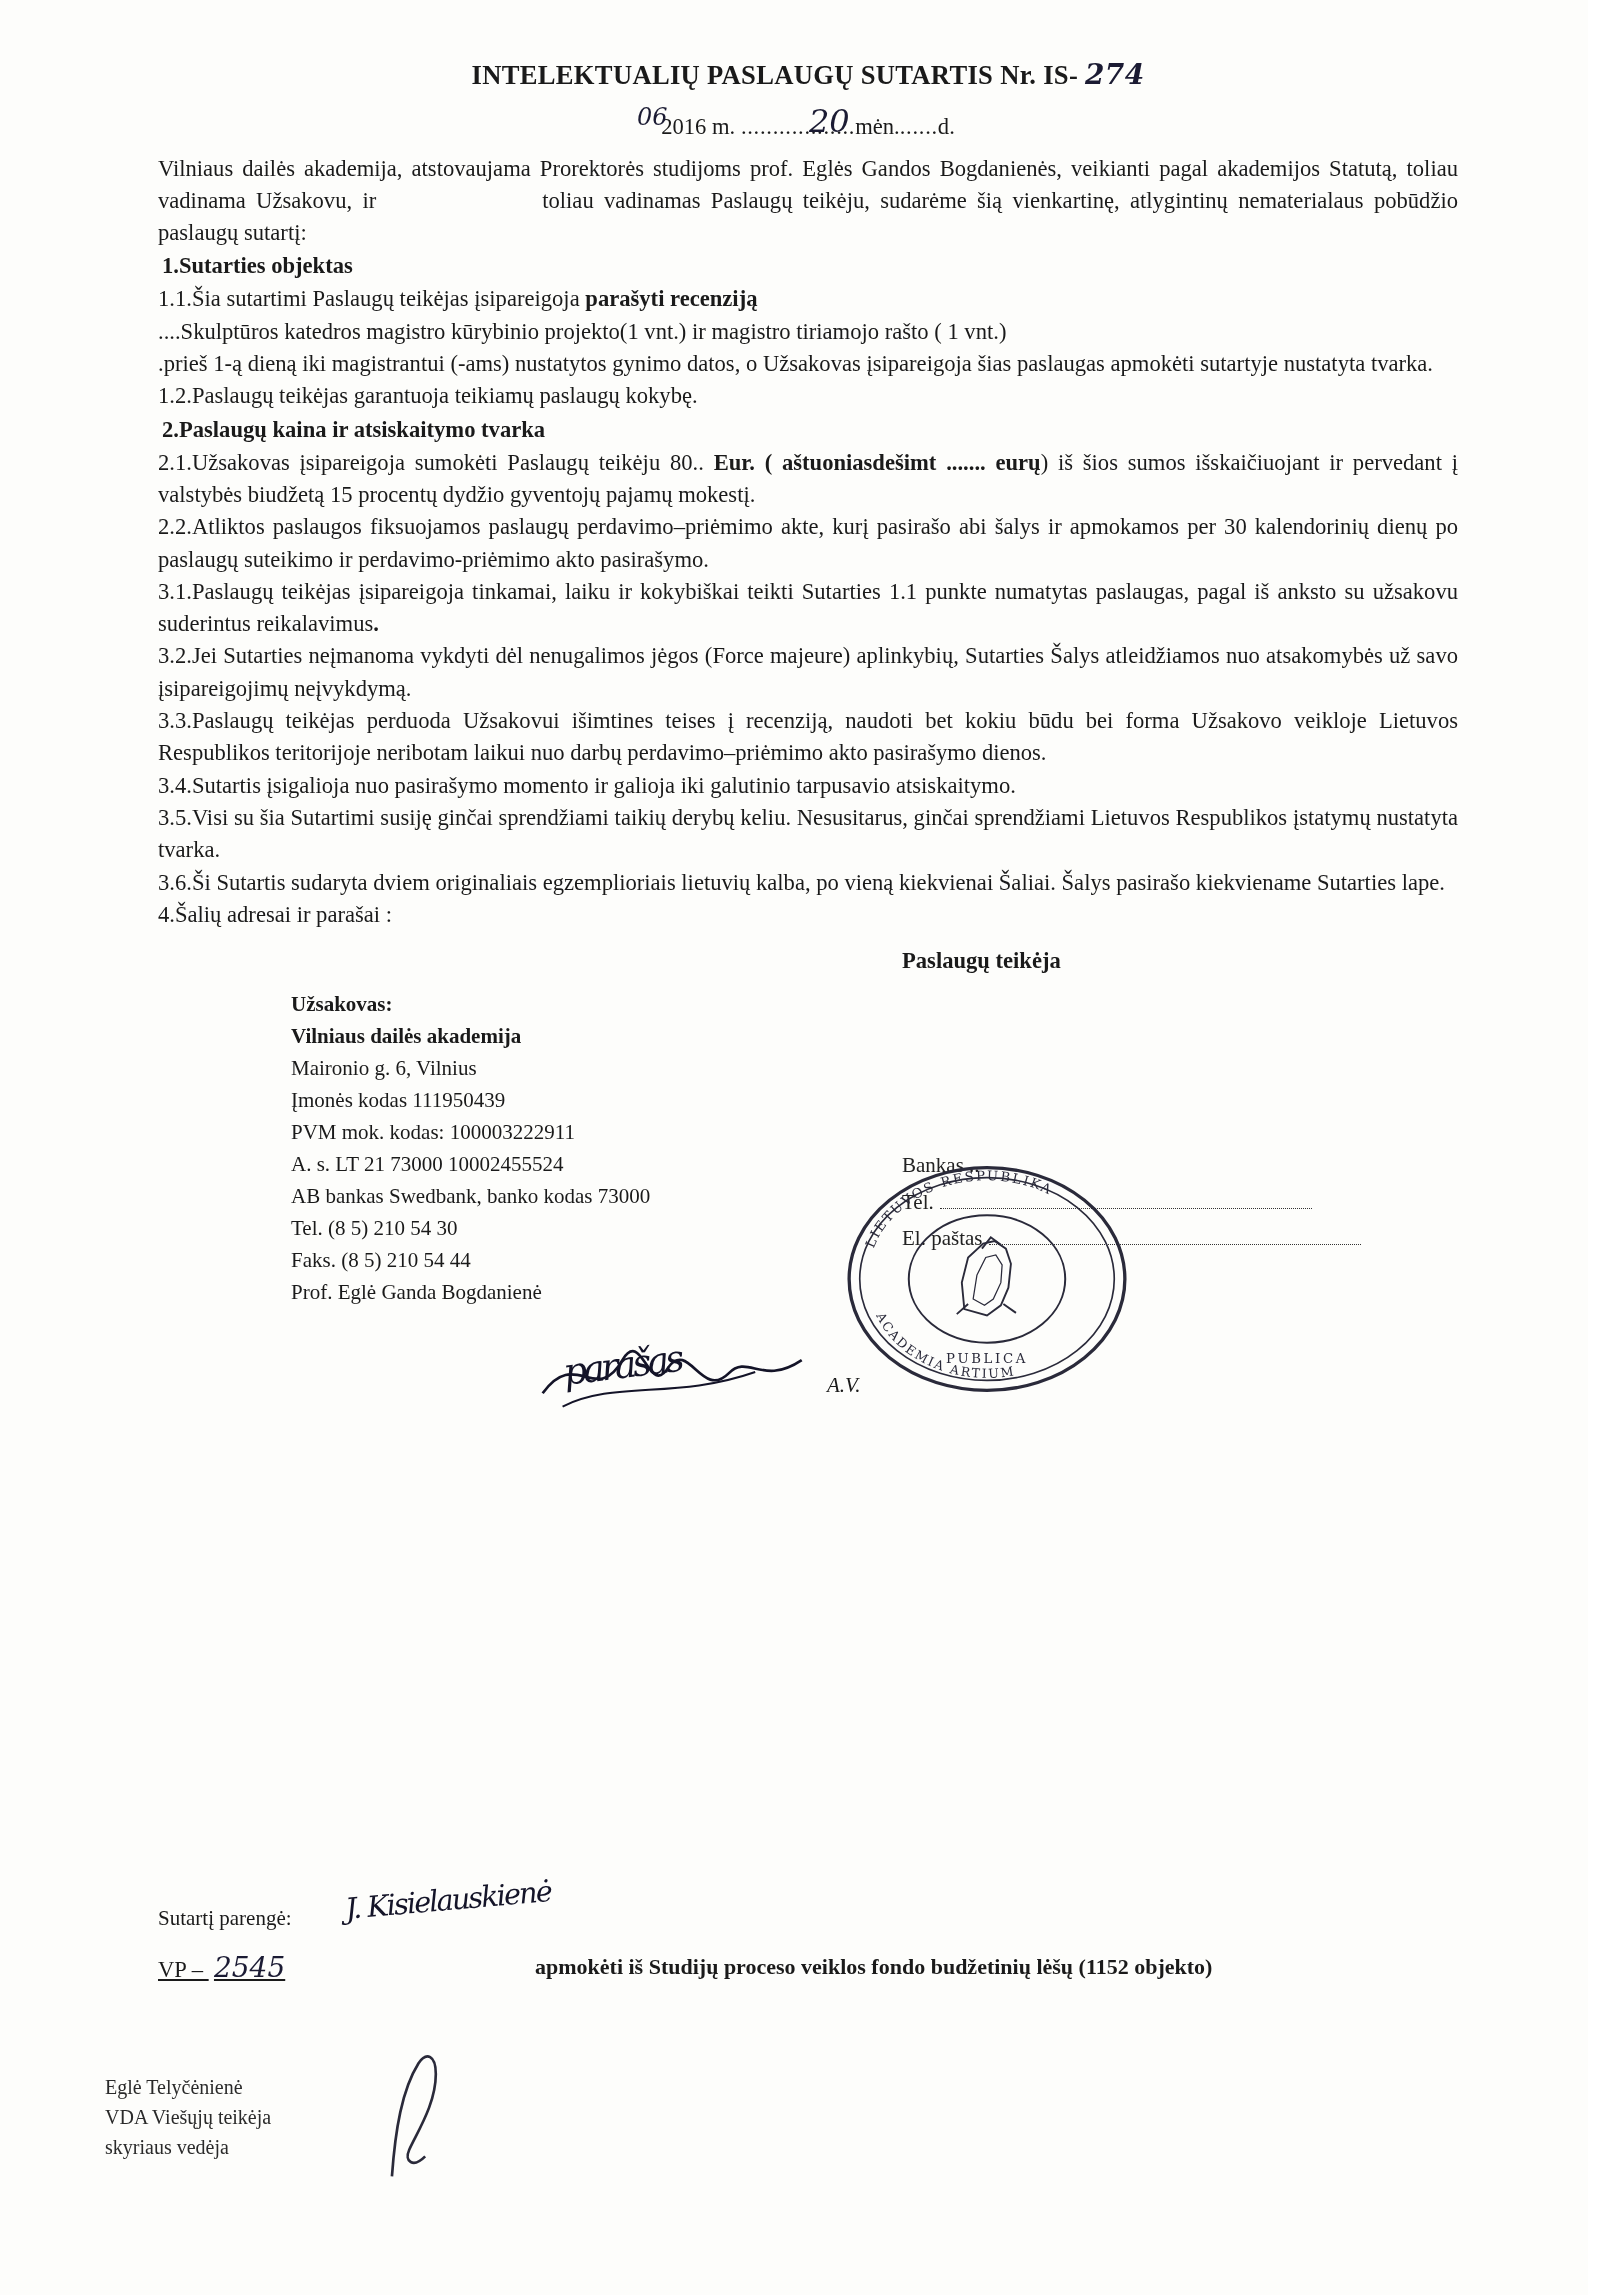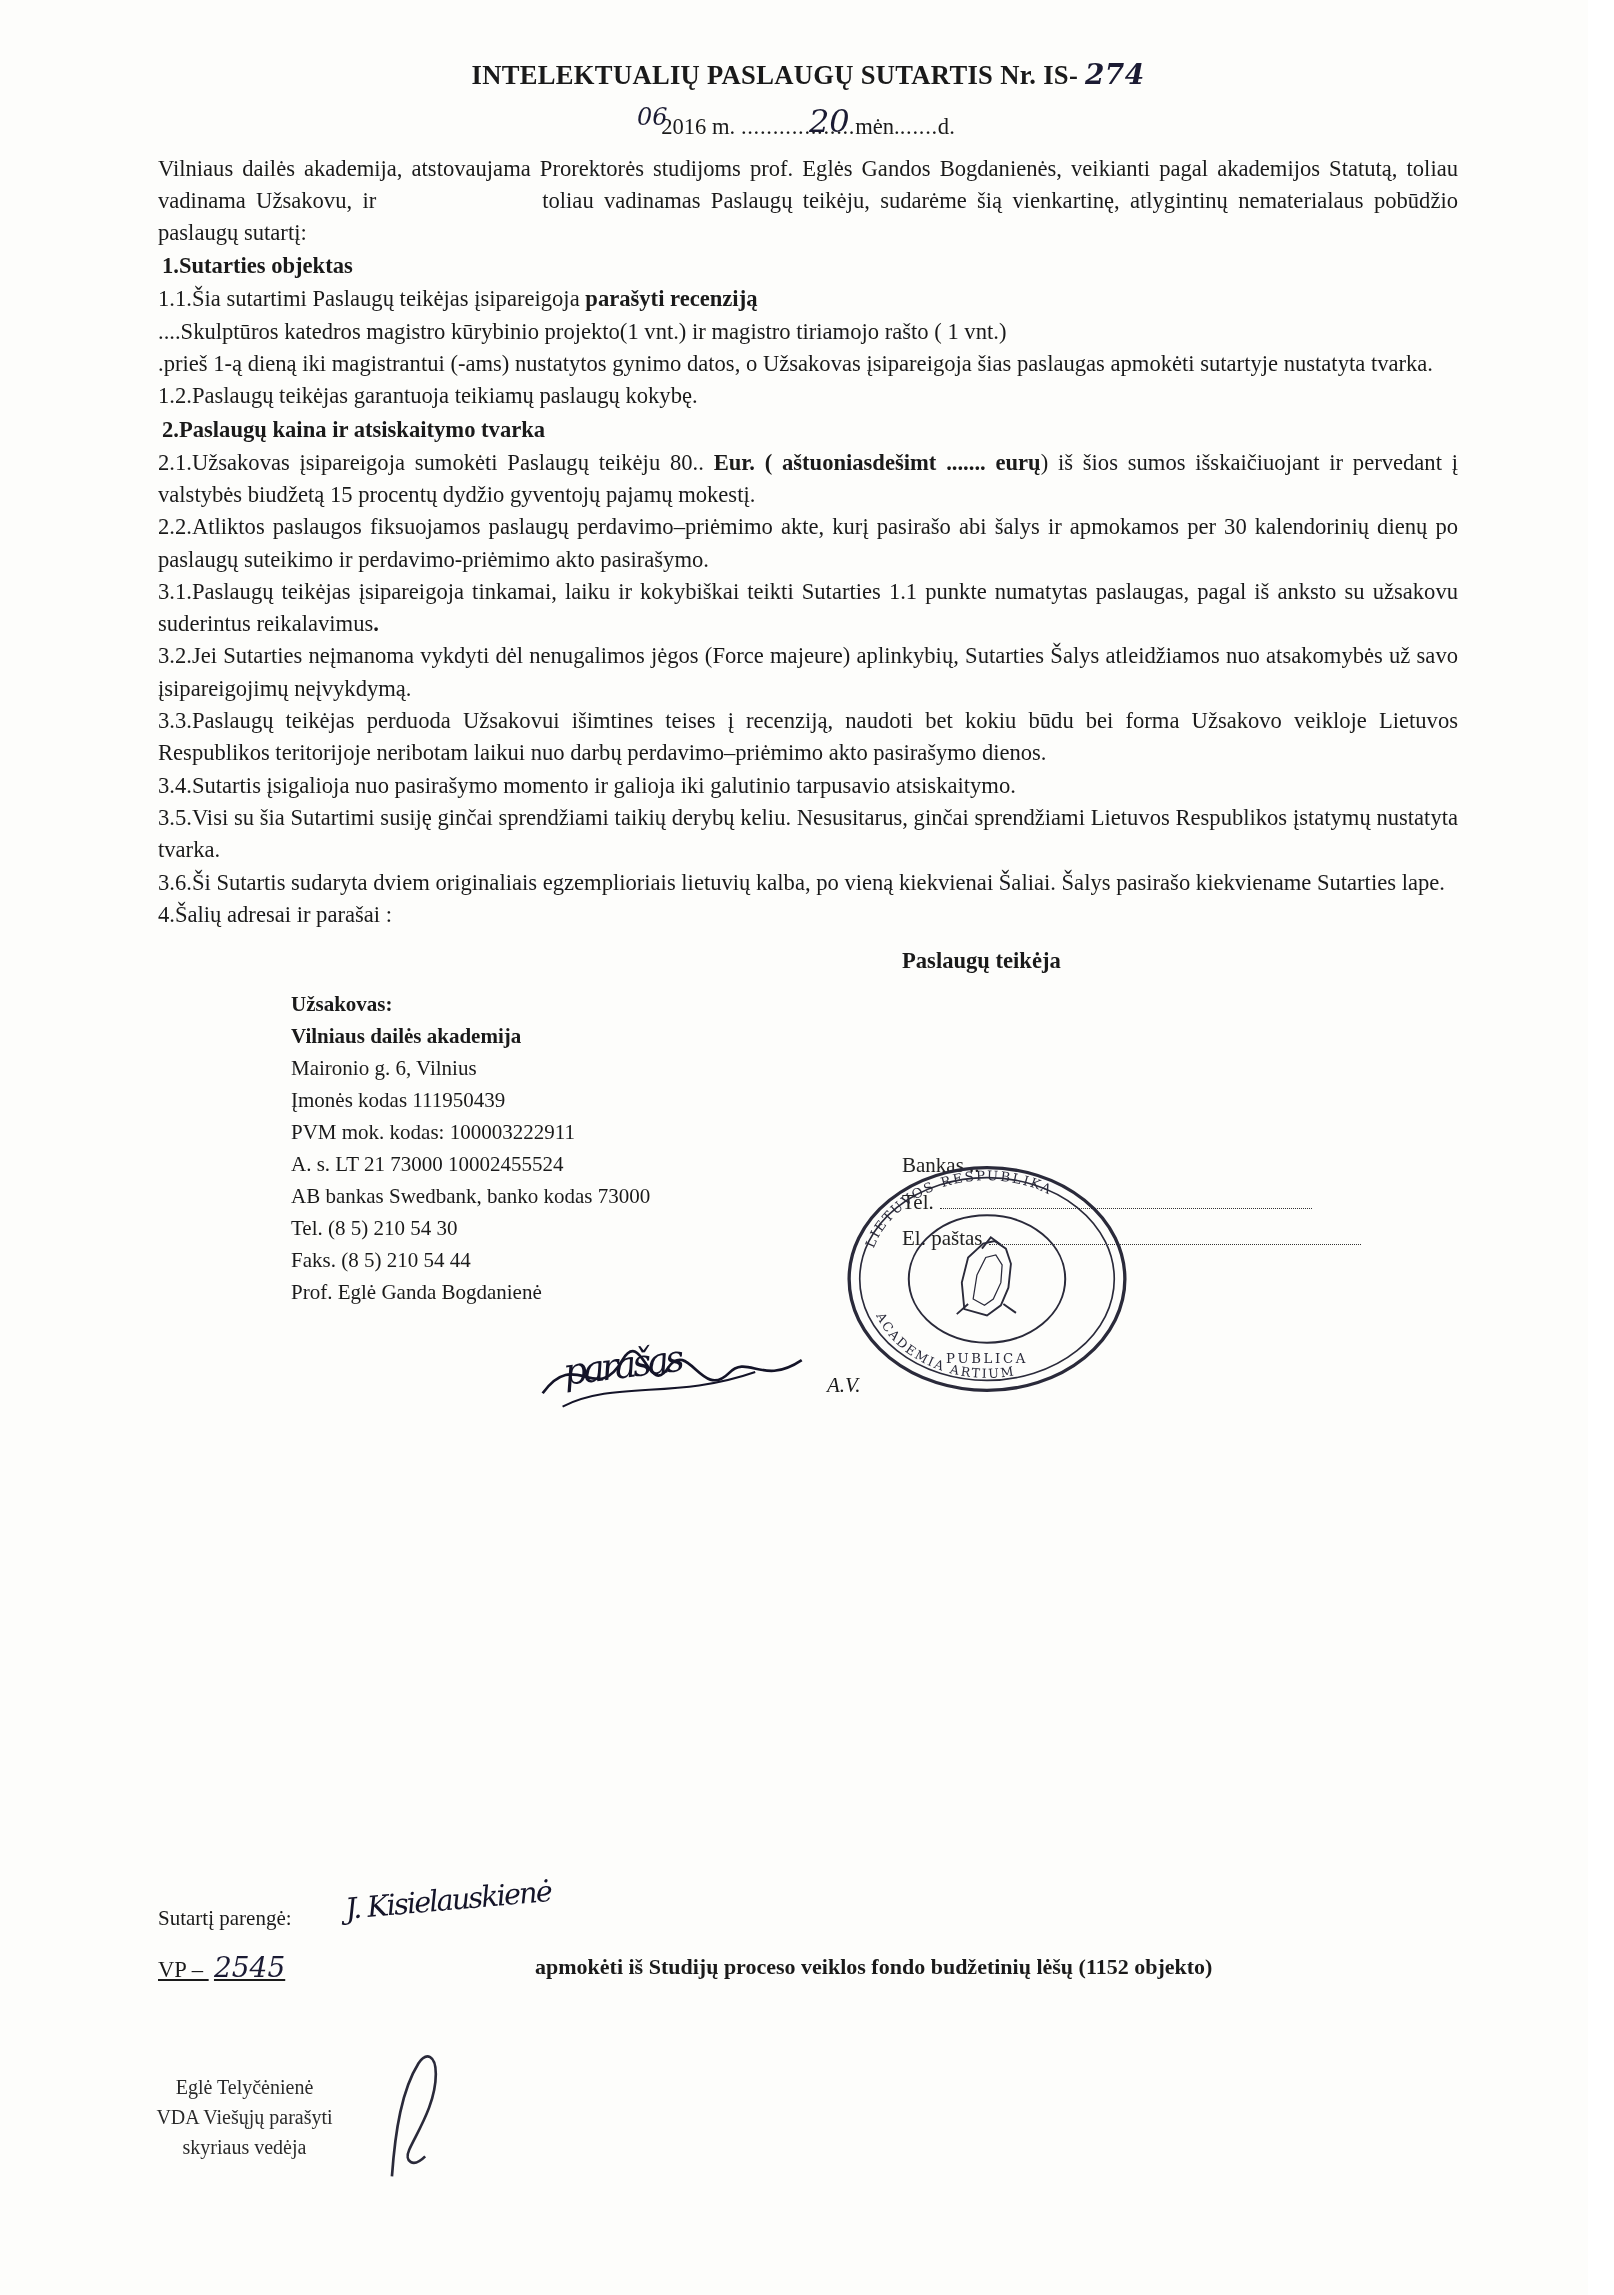--- a/index.html
+++ b/index.html
@@ -187,21 +187,21 @@
     margin-left: 32px;
   }
   .bottom-block {
     position: absolute;
     left: 105px;
     top: 2072px;
     font-family: "Liberation Serif", serif;
     font-size: 20px;
     line-height: 1.5;
     color: #2a2a2a;
-    text-align: center;
+    text-align: left;
     width: 279px;
   }
   .bottom-sig {
     position: absolute;
     left: 372px;
     top: 2050px;
     width: 113px;
     height: 133px;
   }
   .dots-inline { letter-spacing: 0.7px; }
@@ -310,20 +310,20 @@
   <div class="sig-script sig2">J. Kisielauskienė</div>
 
   <div class="vp-row">
     <span>VP –</span>
     <span class="vp-hand">2545</span>
     <span class="vp-note">apmokėti iš Studijų proceso veiklos fondo budžetinių lėšų (1152 objekto)</span>
   </div>
 
   <div class="bottom-block">
     <div>Eglė Telyčėnienė</div>
-    <div>VDA Viešųjų parašyti</div>
+    <div>VDA Viešųjų teikėja</div>
     <div>skyriaus vedėja</div>
   </div>
   <svg class="bottom-sig" viewBox="0 0 170 200">
     <path d="M 30 190 C 35 120, 45 60, 70 20 C 82 2, 96 8, 96 36 C 96 80, 70 120, 56 150 C 48 168, 62 178, 80 160" fill="none" stroke="#2a2a3a" stroke-width="4"></path>
   </svg>
 </div>
 
 
 </body></html>

